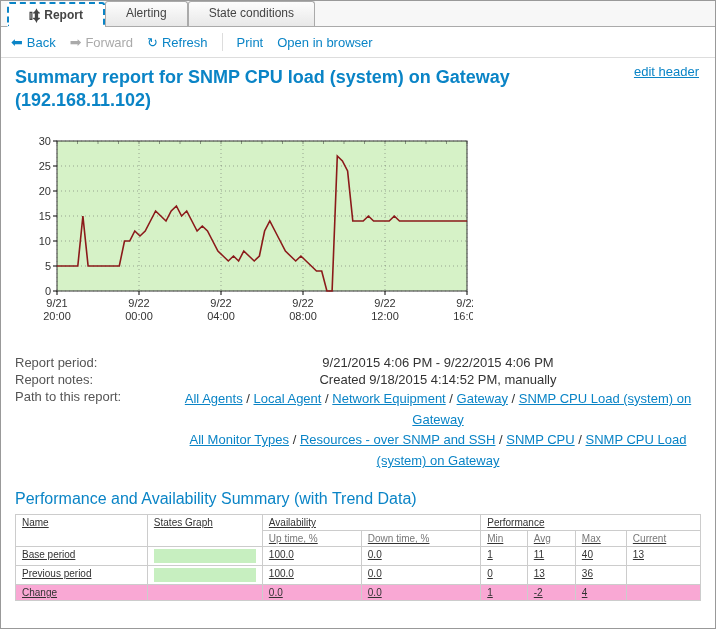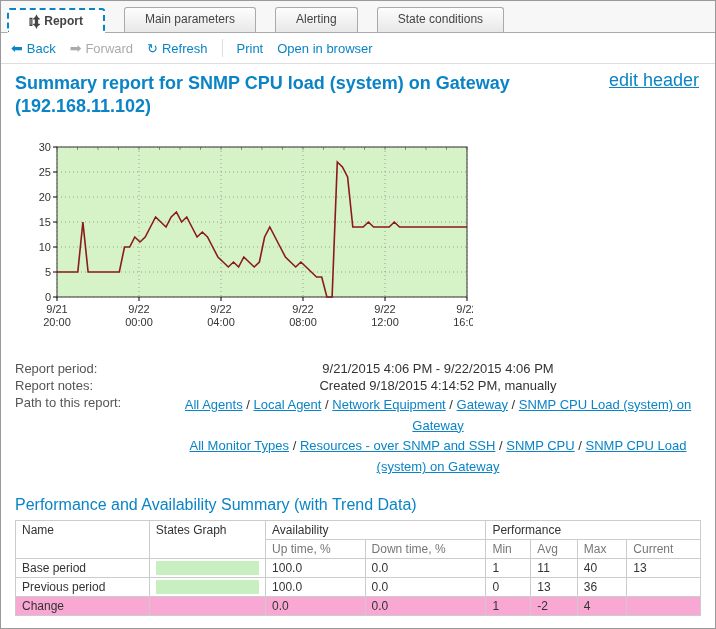--- a/index.html
+++ b/index.html
@@ -11,22 +11,22 @@
     background: #fff;
     width: 716px;
     height: 629px;
     overflow: hidden;
     border: 1px solid #999;
   }
   .tabs {
     display: flex;
     background: #f7f7f7;
     border-bottom: 1px solid #aaa;
-    padding: 6px 6px 0 6px;
-    gap: 19px;
+    padding: 0 6px 0 6px;
+    gap: 0;
   }
   .tab {
     padding: 4px 20px;
     border: 1px solid #aaa;
     border-bottom: none;
     background: linear-gradient(#fdfdfd,#e8e8e8);
     font-size: 12px;
     color: #444;
     border-radius: 3px 3px 0 0;
     cursor: pointer;
@@ -44,48 +44,47 @@
     display: flex;
     align-items: center;
     gap: 14px;
     padding: 6px 10px;
     border-bottom: 1px solid #ddd;
   }
   .tb-link { color: #0a84c6; cursor: pointer; display: flex; align-items: center; gap: 4px; font-size: 13px; }
   .tb-disabled { color: #aaa; cursor: default; }
   .divider { width: 1px; height: 18px; background: #ddd; }
   .content { padding: 4px 14px 10px 14px; height: calc(100% - 62px); overflow: auto; position: relative; }
-  .edit-header { position: absolute; right: 16px; top: 6px; color: #0a84c6; text-decoration: underline; cursor: pointer; font-size: 18px; }
+  .edit-header { position: absolute; right: 16px; top: 6px; color: #0a84c6; text-decoration: underline; cursor: pointer; font-size: 13px; }
   h1.title { color: #0a84c6; font-size: 18px; font-weight: bold; margin: 4px 0 24px 0; line-height: 1.3; max-width: 560px; }
   .chart-wrap { margin-left: 8px; margin-bottom: 28px; }
   svg.chart { display: block; }
   .meta-row { display: flex; margin: 2px 0; font-size: 13px; }
   .meta-label { width: 160px; color: #555; }
   .meta-value { flex: 1; color: #333; text-align: center; }
   .path a { color: #0a84c6; text-decoration: underline; }
   .path { line-height: 1.6; }
   .path .sep { color: #333; }
   h2.section { color: #0a84c6; font-size: 16px; font-weight: normal; margin: 18px 0 6px 0; }
-  table.summary { border-collapse: collapse; width: 100%; font-size: 12px; }
+  table.summary { border-collapse: collapse; width: 100%; font-size: 10px; text-decoration: underline; }
   table.summary th, table.summary td { border: 1px solid #ccc; padding: 2px 6px; text-align: left; vertical-align: top; }
   table.summary th { font-weight: normal; color: #333; background: #fff; }
   table.summary .grp { font-weight: normal; color: #333; margin-top: 28px; }
   table.summary .sub { color: #777; }
   .bar-green { background: #c7efc0; height: 14px; width: 100%; display: block; }
   tr.change td { background: #f9a8d4; }
   .arrow { font-size: 14px; line-height: 1; }
 </style>
 </head>
 <body>
 
 <div class="tabs">
   <div class="tab active">
     <span class="icon">⫾⬍</span><span>Report</span>
   </div>
-  <div class="tab"><span>Main parameters</span></div>
   <div class="tab"><span>Alerting</span></div>
   <div class="tab"><span>State conditions</span></div>
 </div>
 
 <div class="toolbar">
   <span class="tb-link">
       <span class="arrow">⬅</span>
       <span>Back</span>
     </span>
   <span class="tb-link tb-disabled">

